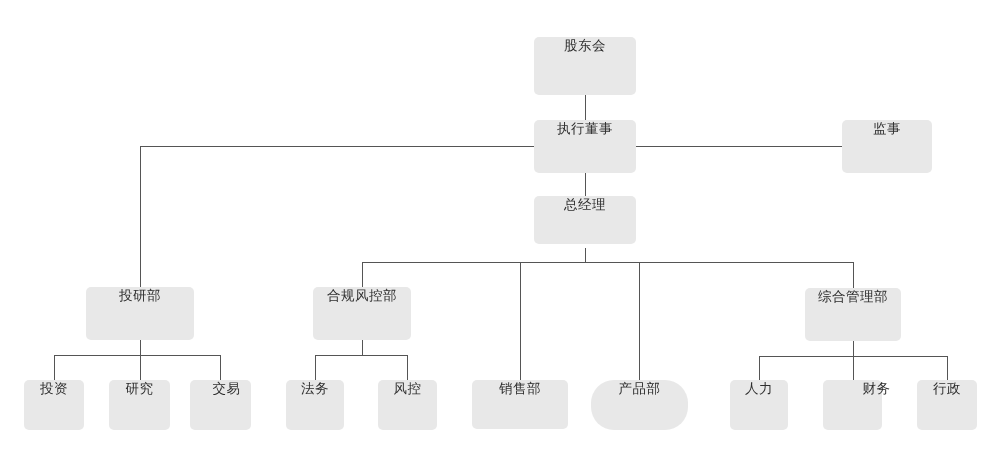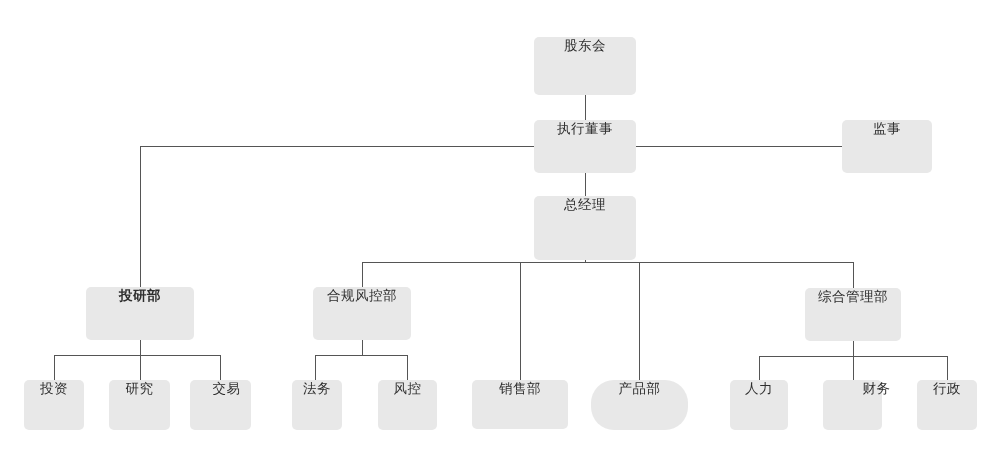--- a/index.html
+++ b/index.html
@@ -71,42 +71,42 @@
   <div>
       <div class="node" style="left: 534px; top: 37px; width: 102px; height: 58px;">
         <span>股东会</span>
       </div>
       <div class="node" style="left: 534px; top: 120px; width: 102px; height: 53px;">
         <span>执行董事</span>
       </div>
       <div class="node" style="left: 842px; top: 120px; width: 90px; height: 53px;">
         <span>监事</span>
       </div>
-      <div class="node" style="left: 534px; top: 196px; width: 102px; height: 64px;">
+      <div class="node" style="left: 534px; top: 196px; width: 102px; height: 48px;">
         <span>总经理</span>
       </div>
-      <div class="node" style="left: 86px; top: 287px; width: 108px; height: 53px; font-weight: bold;">
+      <div class="node" style="left: 86px; top: 287px; width: 108px; height: 53px;">
         <span>投研部</span>
       </div>
       <div class="node" style="left: 313px; top: 287px; width: 98px; height: 53px;">
         <span>合规风控部</span>
       </div>
       <div class="node" style="left: 805px; top: 288px; width: 96px; height: 53px;">
         <span>综合管理部</span>
       </div>
       <div class="node" style="left: 24px; top: 380px; width: 60px; height: 50px;">
         <span>投资</span>
       </div>
       <div class="node" style="left: 109px; top: 380px; width: 61px; height: 50px;">
         <span>研究</span>
       </div>
       <div class="node" style="left: 190px; top: 380px; width: 61px; height: 50px; padding-left: 12px;">
         <span>交易</span>
       </div>
-      <div class="node" style="left: 292px; top: 380px; width: 50px; height: 50px;">
+      <div class="node" style="left: 286px; top: 380px; width: 58px; height: 50px;">
         <span>法务</span>
       </div>
       <div class="node" style="left: 378px; top: 380px; width: 59px; height: 50px;">
         <span>风控</span>
       </div>
       <div class="node" style="left: 472px; top: 380px; width: 96px; height: 49px;">
         <span>销售部</span>
       </div>
       <div class="node" style="left: 591px; top: 380px; width: 97px; height: 50px; border-radius: 23px;">
         <span>产品部</span>

